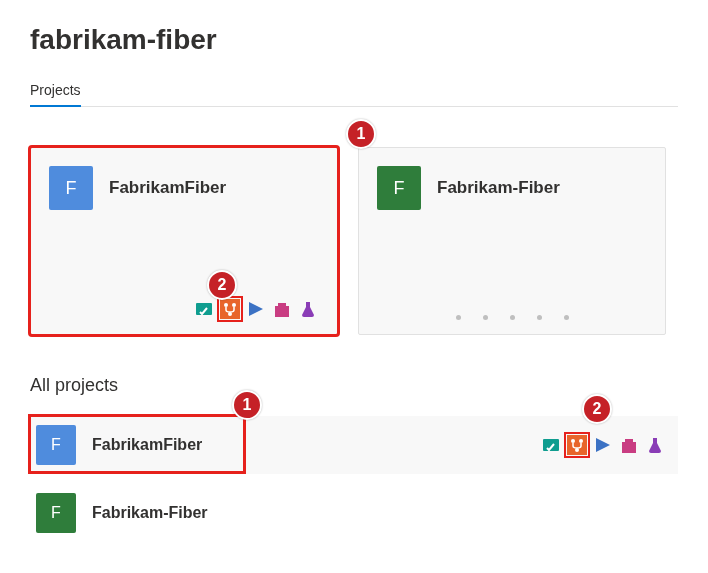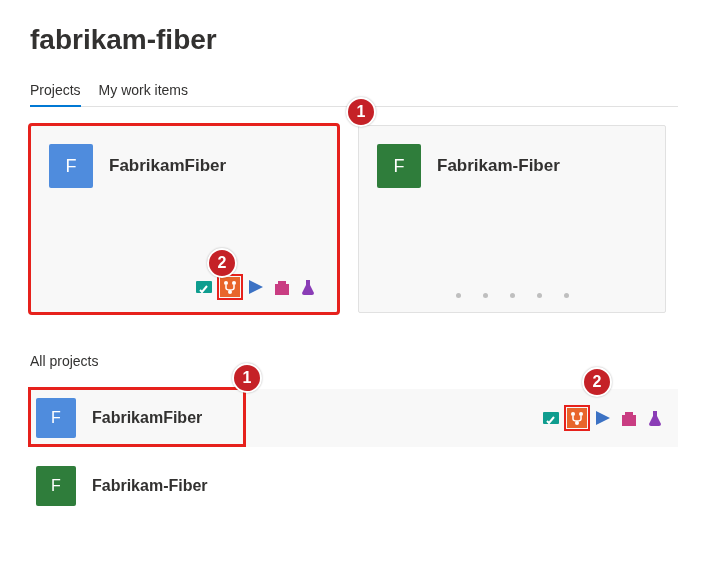--- a/index.html
+++ b/index.html
@@ -12,23 +12,23 @@
       color: #323130;
       position: relative;
     }
     .page-title {
       font-size: 28px;
       font-weight: 600;
       margin-bottom: 20px;
     }
     .tabs {
       display: flex;
-      gap: 18px;
+      gap: 36px;
       border-bottom: 1px solid #e1e1e1;
-      margin-bottom: 18px;
+      margin-bottom: 40px;
     }
     .tab {
       font-size: 14px;
       padding: 6px 0 8px 0;
       cursor: pointer;
       position: relative;
       color: #323130;
     }
     .tab.active {
       font-weight: 400;
@@ -113,21 +113,21 @@
       gap: 22px;
       justify-content: center;
       width: 100%;
     }
     .dot {
       width: 5px; height: 5px;
       border-radius: 50%;
       background: #bfbfbf;
     }
     .section-heading {
-      font-size: 14px;
+      font-size: 18px;
       font-weight: 400;
       color: #323130;
       margin-bottom: 20px;
     }
     .list-row {
       display: flex;
       align-items: center;
       gap: 16px;
       height: 58px;
       padding: 0 6px 0 6px;
@@ -174,21 +174,20 @@
       padding-right: 6px;
     }
   </style>
 </head>
 <body>
 
 <h1 class="page-title">fabrikam-fiber</h1>
 
 <div class="tabs">
   <div class="tab active">Projects</div>
-  <div class="tab">My work items</div>
 </div>
 
 <div class="cards-row" style="position:relative;">
 
   <div class="badge" style="top:-28px; left:316px;">1</div>
 
   <div class="project-card highlighted">
     <div class="card-header">
       <div class="avatar avatar-blue">F</div>
       <div class="card-title">FabrikamFiber</div>

